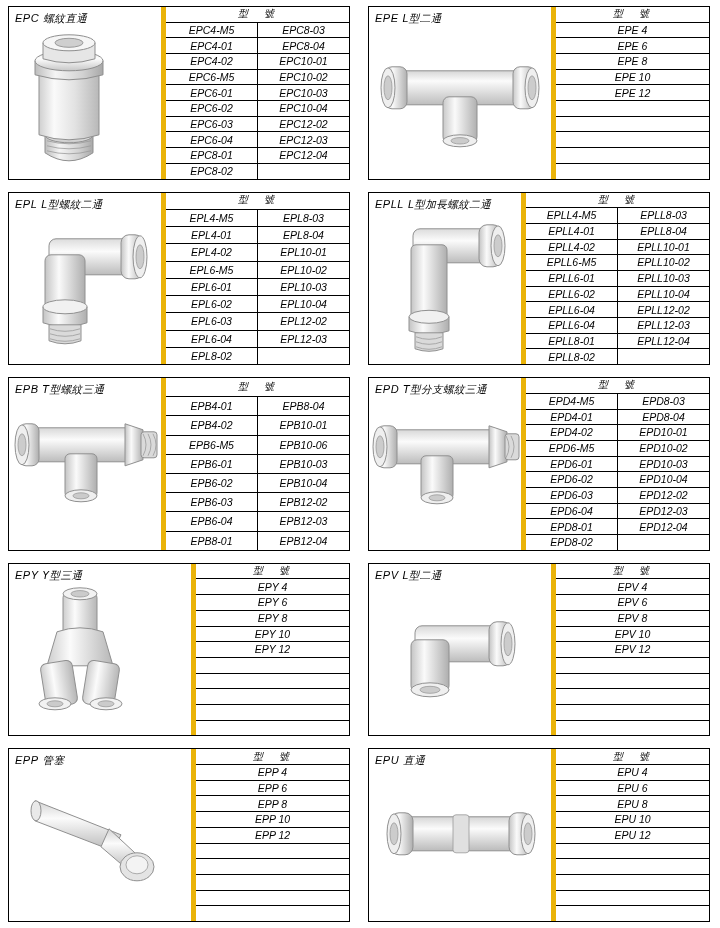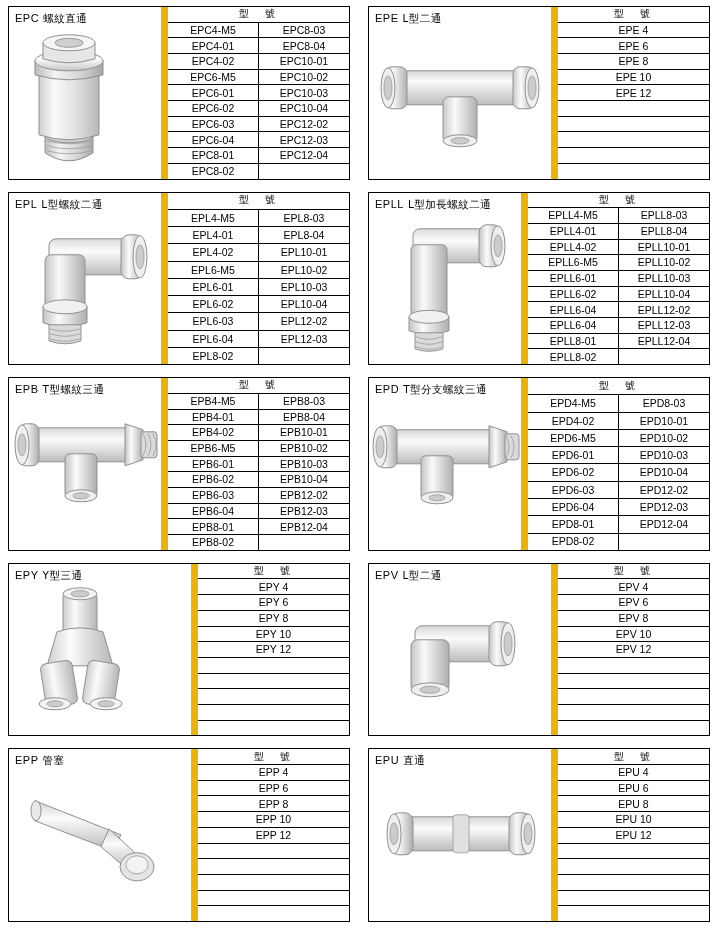--- a/index.html
+++ b/index.html
@@ -22,20 +22,21 @@
     padding: 0;
     box-sizing: border-box;
   }
   .grid {
     display: grid;
     grid-template-columns: 360px 360px;
     grid-template-rows: repeat(5, 1fr);
     width: 720px;
     height: 928px;
     box-sizing: border-box;
+    font-style: italic;
   }
   .cell {
     position: relative;
     box-sizing: border-box;
     padding: 6px 10px 6px 8px;
   }
   .card {
     position: relative;
     width: 342px;
     height: 100%;
@@ -64,21 +65,21 @@
     font-family: "Liberation Sans", sans-serif;
     font-weight: normal;
   }
   .card-title .cn {
     font-family: "DejaVu Sans", sans-serif;
     font-size: 10.5px;
     margin-left: 4px;
   }
   .card-right {
     flex: 1 1 auto;
-    border-left: 7px solid #eab308;
+    border-left: 5px solid #eab308;
     display: flex;
     flex-direction: column;
     box-sizing: border-box;
   }
   .tbl {
     width: 100%;
     height: 100%;
     border-collapse: collapse;
     table-layout: fixed;
   }
@@ -513,58 +514,50 @@
             </svg>
           </div>
         </div>
         <div class="card-right">
           <table class="tbl">
             <tbody>
                 <tr>
                   <th colspan="2">型　號</th>
                 </tr>
             <tr>
-                  <td>EPB4-M5</td>
-                  <td>EPB8-03</td>
-                </tr>
-            <tr>
                   <td>EPB4-01</td>
                   <td>EPB8-04</td>
                 </tr>
             <tr>
                   <td>EPB4-02</td>
                   <td>EPB10-01</td>
                 </tr>
             <tr>
                   <td>EPB6-M5</td>
-                  <td>EPB10-02</td>
+                  <td>EPB10-06</td>
                 </tr>
             <tr>
                   <td>EPB6-01</td>
                   <td>EPB10-03</td>
                 </tr>
             <tr>
                   <td>EPB6-02</td>
                   <td>EPB10-04</td>
                 </tr>
             <tr>
                   <td>EPB6-03</td>
                   <td>EPB12-02</td>
                 </tr>
             <tr>
                   <td>EPB6-04</td>
                   <td>EPB12-03</td>
                 </tr>
             <tr>
                   <td>EPB8-01</td>
                   <td>EPB12-04</td>
-                </tr>
-            <tr>
-                  <td>EPB8-02</td>
-                  <td></td>
                 </tr>
           </tbody>
             </table>
         </div>
       </div>
     </div>
 
     <div class="cell">
       <div class="card">
         <div class="card-left w1">
@@ -606,20 +599,24 @@
           <table class="tbl">
             <tbody>
                 <tr>
                   <th colspan="2">型　號</th>
                 </tr>
             <tr>
                   <td>EPD4-M5</td>
                   <td>EPD8-03</td>
                 </tr>
             <tr>
+                  <td>EPD4-01</td>
+                  <td>EPD8-04</td>
+                </tr>
+            <tr>
                   <td>EPD4-02</td>
                   <td>EPD10-01</td>
                 </tr>
             <tr>
                   <td>EPD6-M5</td>
                   <td>EPD10-02</td>
                 </tr>
             <tr>
                   <td>EPD6-01</td>
                   <td>EPD10-03</td>

